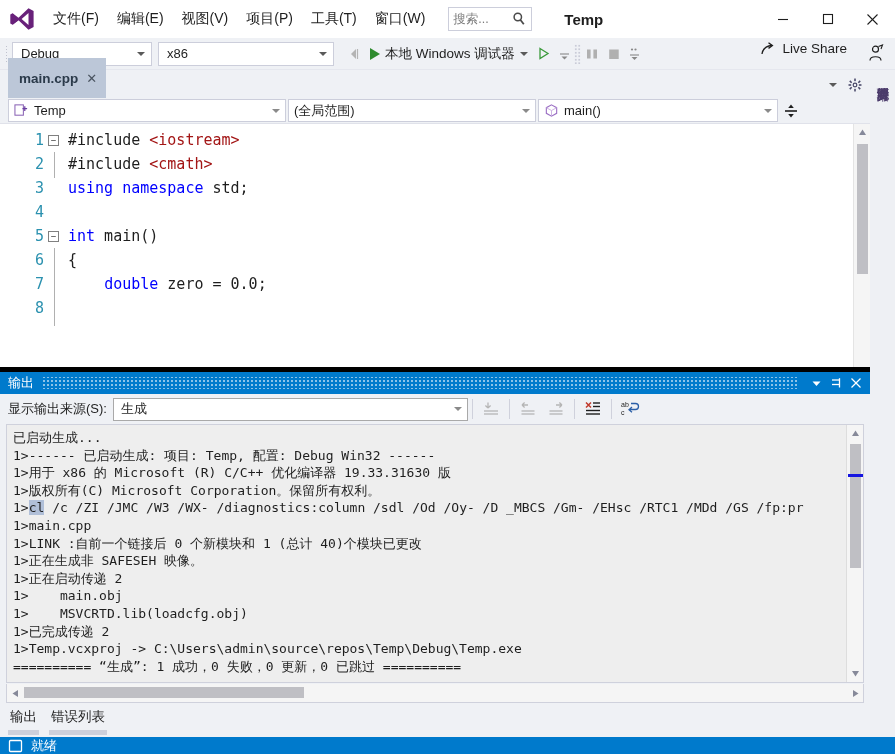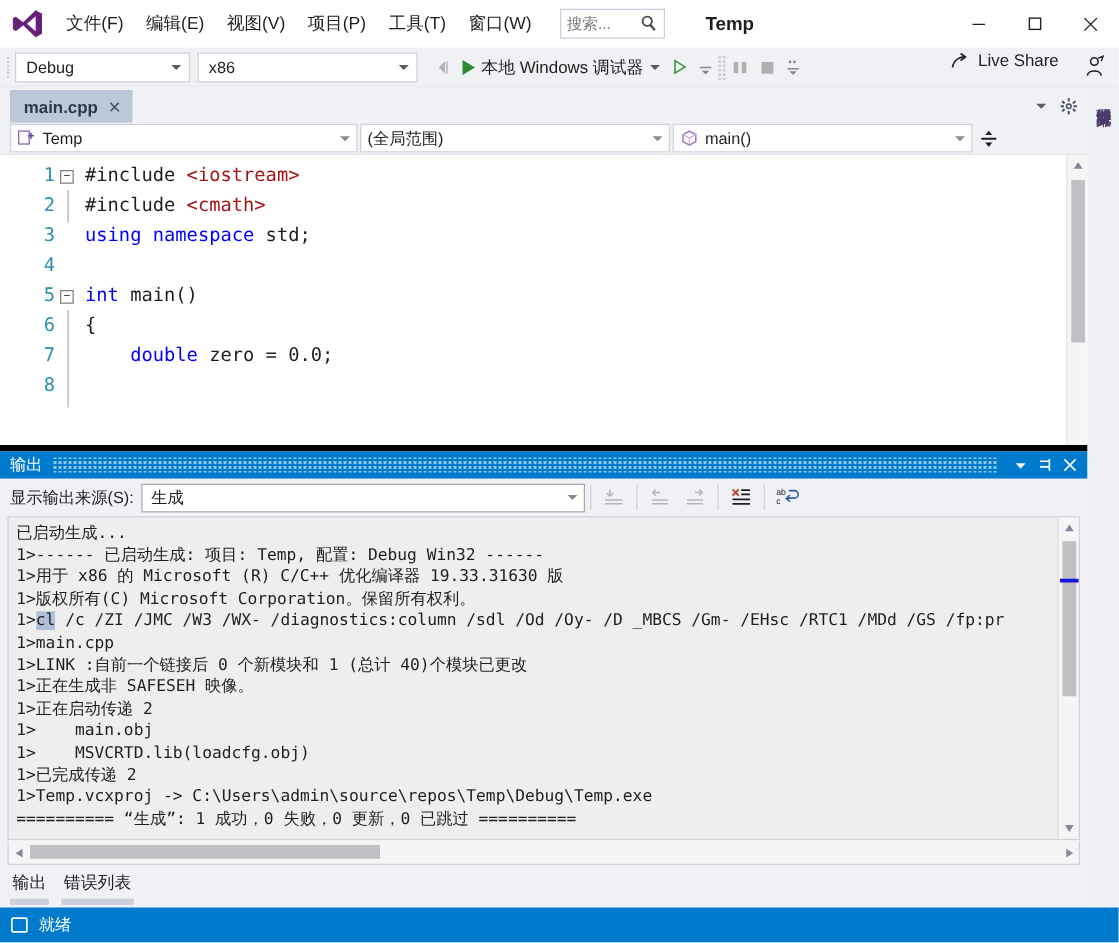--- a/index.html
+++ b/index.html
@@ -64,21 +64,21 @@
   .livesh { margin-left:auto; display:flex; align-items:flex-start; gap:6px; padding:0 8px; height:26px; font-size:13.5px; cursor:default; }
   .feedback { width:40px; height:26px; display:flex; align-items:center; justify-content:center; cursor:default; }
 
   
   .body { flex:1; display:flex; min-height:0; background:#eef0f4; }
   .center { flex:1; display:flex; flex-direction:column; min-width:0; }
 
   
   .tabstrip { height:28px; background:#eff1f5; display:flex; align-items:flex-end; position:relative; flex:none; }
   .doctab {
-    height:26px; background:#bcc7d8; display:flex; align-items:center; gap:8px;
+    height:40px; background:#bcc7d8; display:flex; align-items:center; gap:8px;
     padding:0 9px 0 11px; margin-left:8px; font-size:13.5px; font-weight:bold; color:#2b3a4a; cursor:default;
   }
   .doctab .x { font-size:13px; font-weight:normal; color:#4a5460; }
   .tabstrip-right { margin-left:auto; display:flex; align-items:center; gap:4px; padding-right:6px; height:26px; }
   .tsr-btn { width:18px;height:20px;display:flex;align-items:center;justify-content:center;cursor:default; }
 
   
   .navbar { height:25px; background:#eff1f5; display:flex; align-items:center; gap:2px; padding:0 0 0 8px; flex:none; }
   .navcombo {
     height:23px; border:1px solid #cccedb; background:#fff; display:flex; align-items:center; gap:5px;
@@ -162,21 +162,21 @@
   .hs-arrow { width:16px; height:17px; display:flex; align-items:center; justify-content:center; }
   .hs-thumb { position:absolute; left:17px; top:3px; height:11px; width:280px; background:#bfbfc4; }
 
   
   .btabs { height:34px; display:flex; align-items:flex-start; padding-left:8px; gap:10px; background:#eff1f5; flex:none; }
   .btab { display:flex; flex-direction:column; align-items:center; cursor:default; }
   .btab .t { font-size:13.5px; color:#1e1e1e; padding:5px 2px 4px 2px; white-space:nowrap; }
   .btab .u { height:5px; background:#cdd0db; width:100%; }
 
   
-  .status { height:28px; background:#007acc; display:flex; align-items:center; color:#fff; font-size:13px; flex:none; }
+  .status { height:17px; background:#007acc; display:flex; align-items:center; color:#fff; font-size:13px; flex:none; }
   .st-left { display:flex; align-items:center; gap:7px; padding-left:8px; }
   .st-right { margin-left:auto; display:flex; align-items:center; height:28px; }
   .st-item { display:flex; align-items:center; gap:6px; padding:0 10px; height:28px; cursor:default; white-space:nowrap; }
   .st-caret-up { width:0;height:0;border-left:4px solid transparent;border-right:4px solid transparent;border-bottom:4px solid #fff; }
   .st-grip { width:14px;height:14px;margin-right:3px;background-image:radial-gradient(rgba(255,255,255,.6) 45%, transparent 46%); background-size:4px 4px; }
 </style>
 </head>
 <body>
 
 <div class="app">

